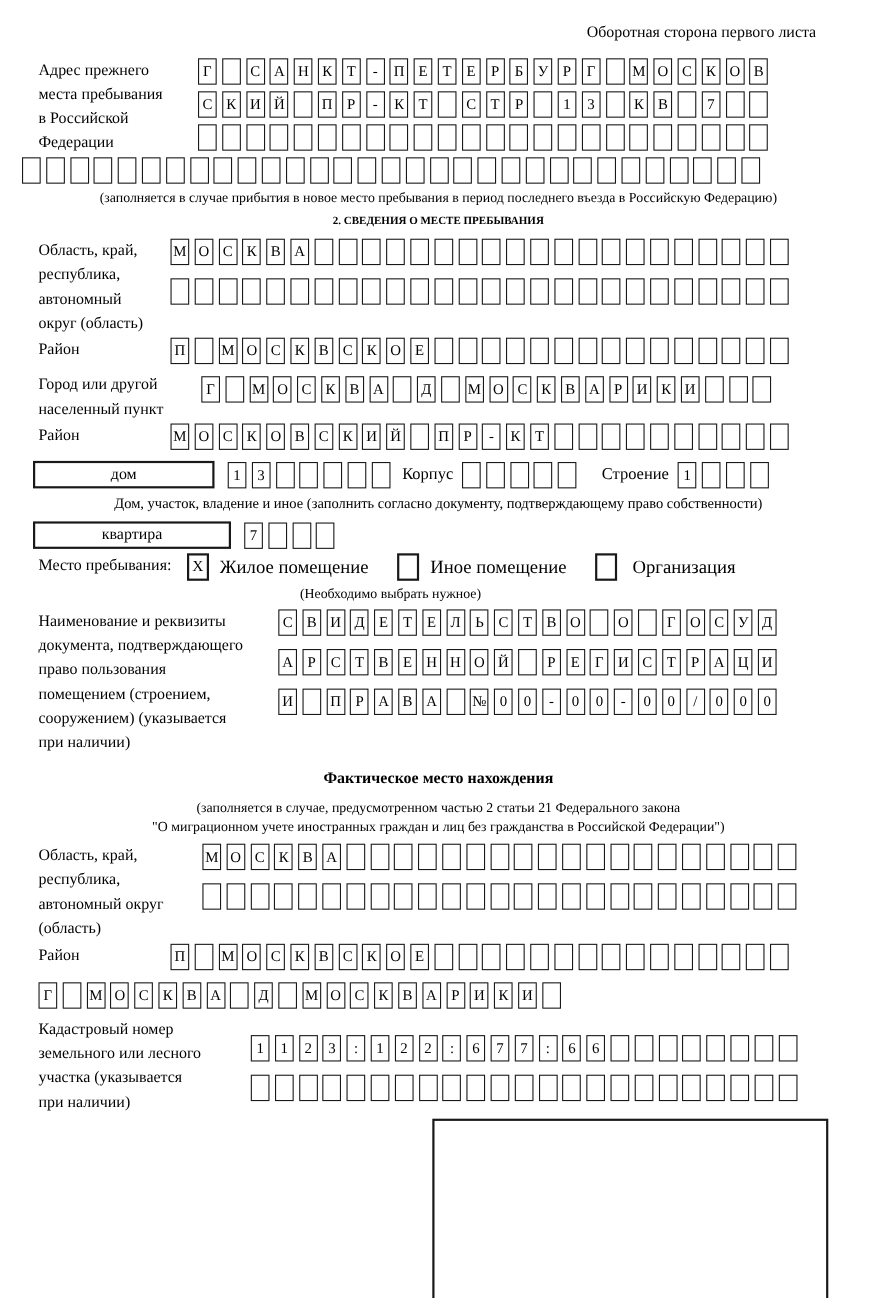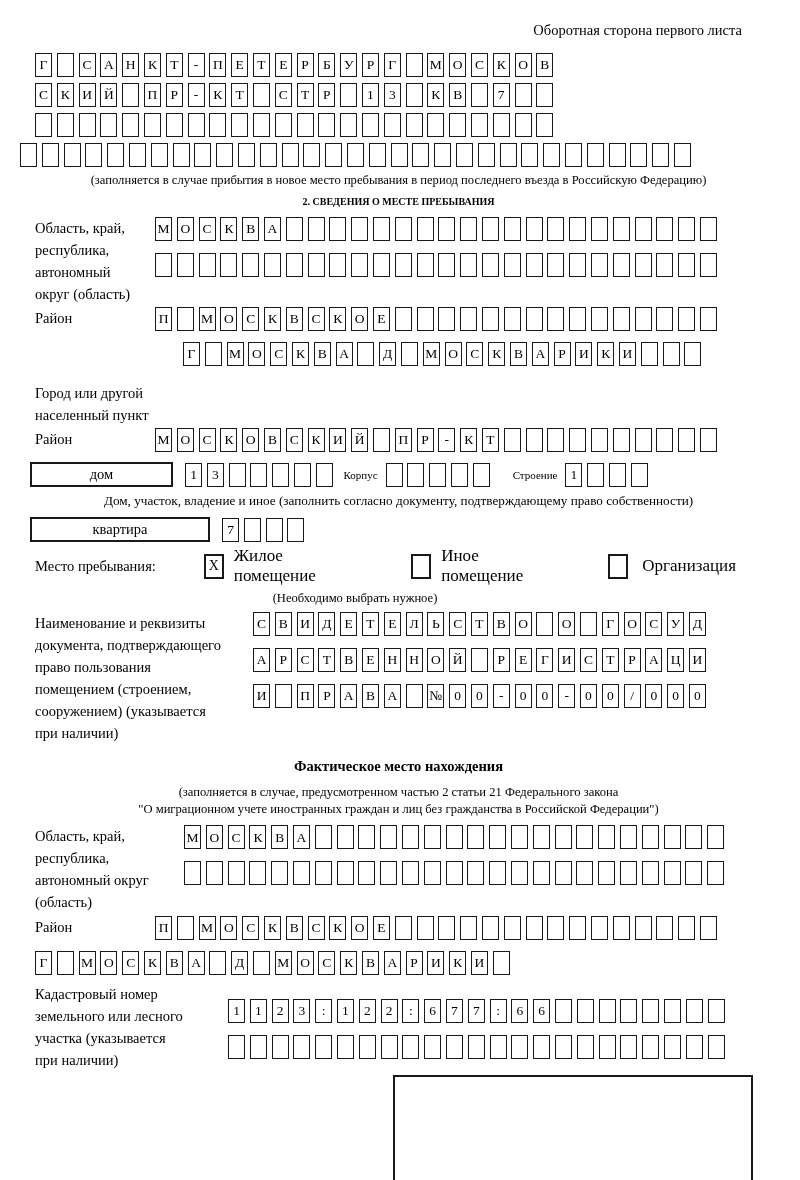--- a/index.html
+++ b/index.html
@@ -23,37 +23,41 @@
     font-size:13.5px;line-height:1;
   }
   .caption{font-size:12.6px;text-align:center;margin:2px 0 6px 0;}
   .caption-left{font-size:13.2px;text-align:left;margin:2px 0 8px 0;}
   .sec-title{font-size:10px;font-weight:bold;text-align:center;margin:8px 0 10px 0;}
   .sub-title{font-size:14.5px;font-weight:bold;text-align:center;margin:14px 0 10px 0;}
   .labelbox{
     flex:none;border:2px solid #191919;height:25px;box-sizing:border-box;
     display:flex;align-items:center;justify-content:center;font-size:14.5px;
   }
-  .inline-label{font-size:11px;margin:18px 8px 0 6px;}
+  .inline-label{font-size:15px;margin:18px 8px 0 6px;}
   .opt{display:flex;align-items:center;}
   .optbox{
     flex:none;width:20px;height:25px;border:2px solid #191919;box-sizing:border-box;
     display:flex;align-items:center;justify-content:center;font-size:14px;margin-right:10px;
   }
   .optlabel{font-size:17px;margin-right:26px;font-family:Liberation Serif, serif;}
   .stamp-box{border:2px solid #191919;width:360px;height:172px;margin-left:358px;box-sizing:border-box;} 
 </style>
 </head>
 <body>
 
 <div class="page">
 
   <div class="header-note">Оборотная сторона первого листа</div>
 
   <div class="field">
+    <div class="flabel" style="width:145px;">Адрес прежнего
+места пребывания
+в Российской
+Федерации</div>
     <div class="rows">
       <div class="boxrow">
           <span class="cb">Г</span>
           <span class="cb"></span>
           <span class="cb">С</span>
           <span class="cb">А</span>
           <span class="cb">Н</span>
           <span class="cb">К</span>
           <span class="cb">Т</span>
           <span class="cb">-</span>
@@ -256,21 +260,21 @@
         <span class="cb"></span>
         <span class="cb"></span>
         <span class="cb"></span>
         <span class="cb"></span>
         <span class="cb"></span>
         <span class="cb"></span>
       </div>
   </div>
 
   <div class="field" style="margin-top:2px;">
-    <div class="flabel" style="width:120px;margin-top:43px;">Город или другой
+    <div class="flabel" style="width:120px;">Город или другой
 населенный пункт</div>
     <div class="boxrow" style="margin-left:28px;margin-top:3px;">
         <span class="cb">Г</span>
         <span class="cb"></span>
         <span class="cb">М</span>
         <span class="cb">О</span>
         <span class="cb">С</span>
         <span class="cb">К</span>
         <span class="cb">В</span>
         <span class="cb">А</span>
@@ -319,21 +323,21 @@
         <span class="cb"></span>
         <span class="cb"></span>
         <span class="cb"></span>
         <span class="cb"></span>
         <span class="cb"></span>
         <span class="cb"></span>
       </div>
   </div>
 
   <div class="field" style="margin-top:4px;align-items:center;">
-    <div class="labelbox" style="width:143px;margin-left:-5px;">дом</div>
+    <div class="labelbox" style="width:165px;margin-left:-5px;">дом</div>
     <div class="boxrow" style="margin:0 0 0 12px;">
         <span class="cb">1</span>
         <span class="cb">3</span>
         <span class="cb"></span>
         <span class="cb"></span>
         <span class="cb"></span>
         <span class="cb"></span>
         <span class="cb"></span>
       </div>
     <div class="inline-label" style="margin-top:0;">Корпус</div>
@@ -357,21 +361,21 @@
   <div class="field" style="align-items:center;">
     <div class="labelbox" style="width:180px;margin-left:-5px;">квартира</div>
     <div class="boxrow" style="margin:0 0 0 12px;">
         <span class="cb">7</span>
         <span class="cb"></span>
         <span class="cb"></span>
         <span class="cb"></span>
       </div>
   </div>
 
-  <div class="field" style="align-items:center;margin-top:4px;gap:34px;">
+  <div class="field" style="align-items:flex-start;margin-top:4px;">
     <div class="flabel" style="margin-right:14px;">Место пребывания:</div>
     <div class="opt">
       <div class="optbox">X</div>
       <div class="optlabel">Жилое помещение</div>
     </div>
     <div class="opt">
       <div class="optbox"></div>
       <div class="optlabel">Иное помещение</div>
     </div>
     <div class="opt">

